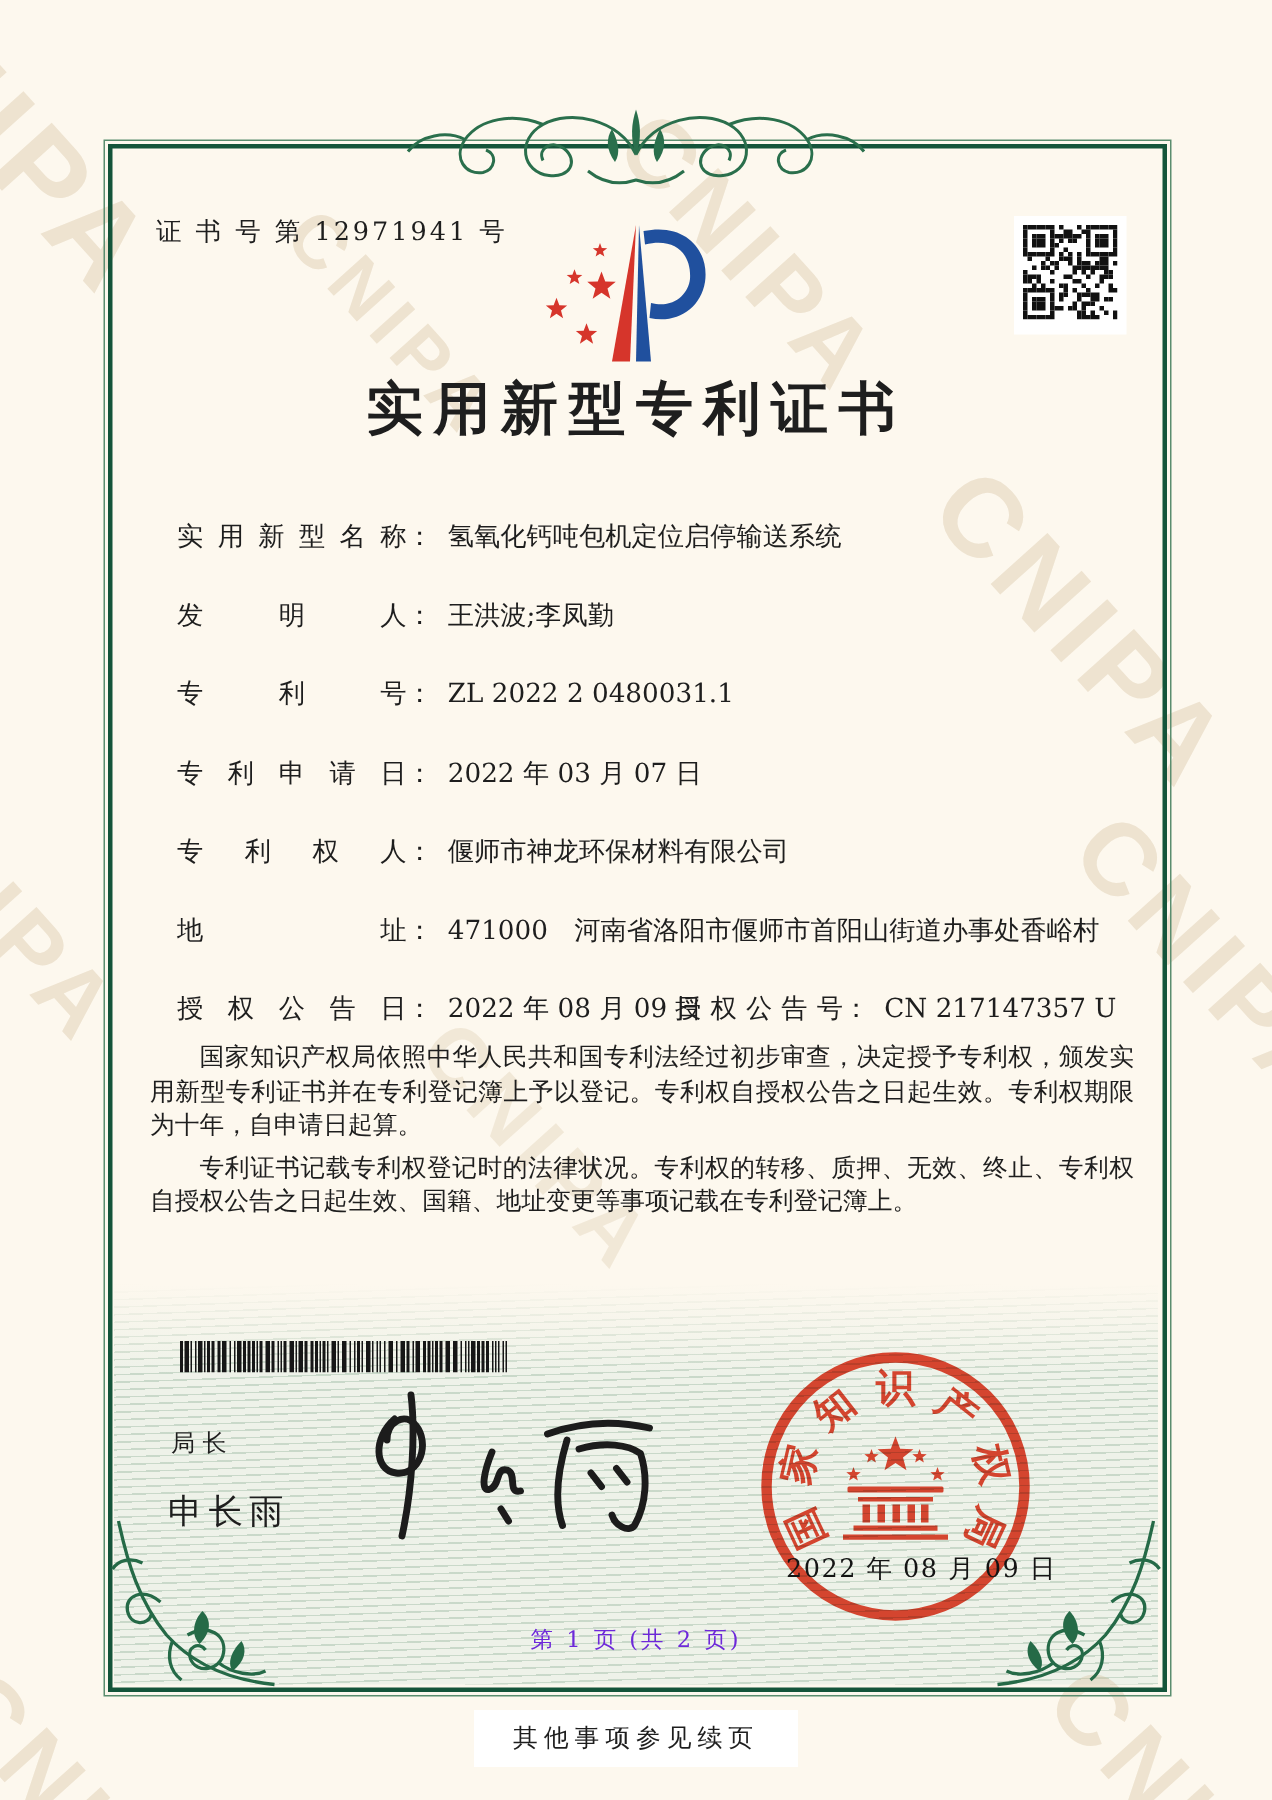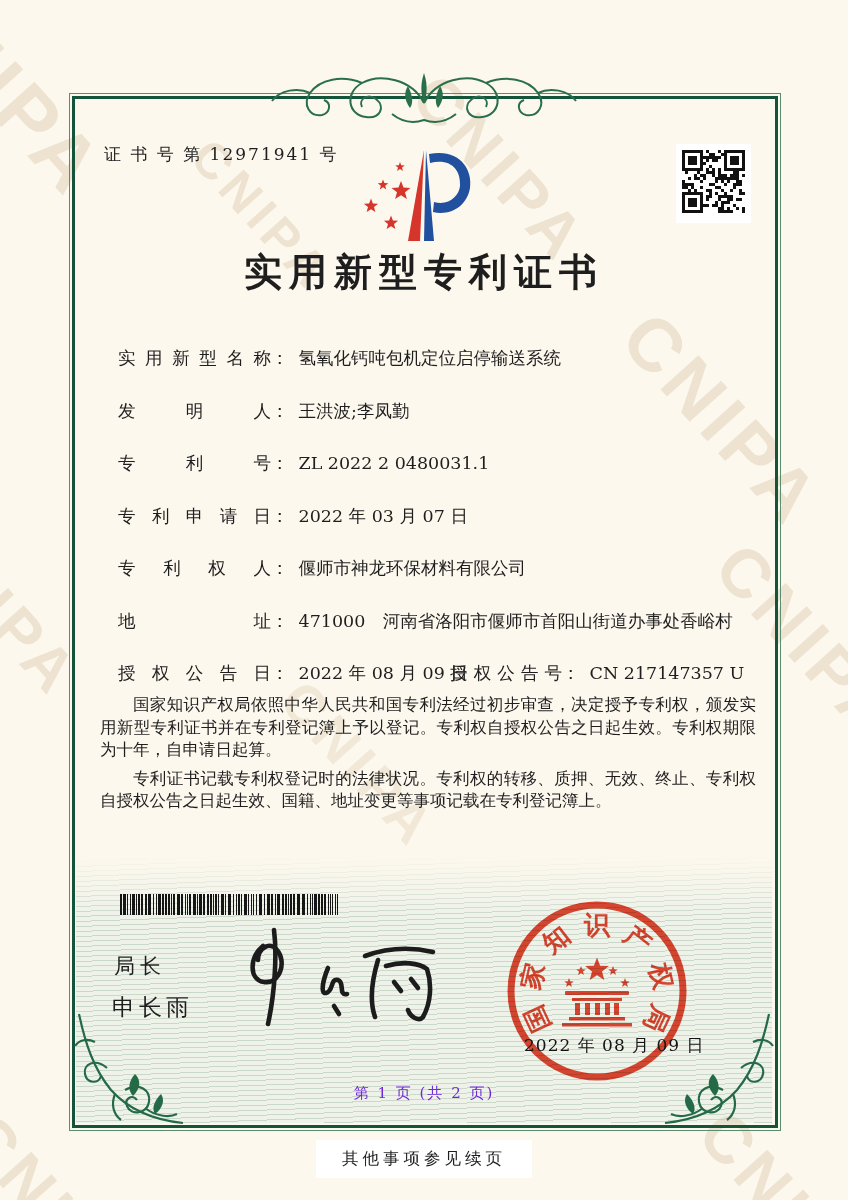--- a/index.html
+++ b/index.html
@@ -41,21 +41,21 @@
   .flabel{
     display:inline-block;width:153px;vertical-align:top;
     text-align:justify;text-align-last:justify;text-justify:inter-character;
   }
   .fcolon{display:inline-block;margin-right:10px;}
   .pair2{position:absolute;left:332px;top:0;}
   .flabel2{display:inline-block;width:112px;text-align:justify;text-align-last:justify;text-justify:inter-character;}
   .bodytext{left:100px;top:694px;width:656px;z-index:4;font-size:16.5px;line-height:22.5px;text-align:justify;}
   .bodytext p{margin:0 0 6px 0;text-indent:2em;}
   .barcode{left:120px;top:894px;z-index:4;}
-  .director-title{left:114px;top:952px;font-size:21px;letter-spacing:5px;z-index:4;}
+  .director-title{left:114px;top:952px;font-size:16px;letter-spacing:5px;z-index:4;}
   .director-name{left:112px;top:992px;font-size:23px;letter-spacing:4px;z-index:4;}
   .signature{left:233px;top:922px;z-index:5;}
   .seal{left:502px;top:896px;z-index:4;mix-blend-mode:multiply;}
   .seal text{font-family:"DejaVu Serif","Liberation Serif",serif;font-weight:bold;}
   .seal-date{left:524px;top:1034px;font-size:17px;letter-spacing:1px;color:#141414;z-index:6;}
   .page-info{left:69px;top:1084px;width:710px;text-align:center;font-size:15px;color:#6d28d9;z-index:4;letter-spacing:2px;}
   .cont-note{left:0;top:1140px;width:848px;text-align:center;z-index:4;}
   .cont-note span{display:inline-block;background:#ffffff;padding:8px 26px;font-size:16.5px;letter-spacing:4px;}
   .orn{z-index:3;pointer-events:none;}
 </style>

